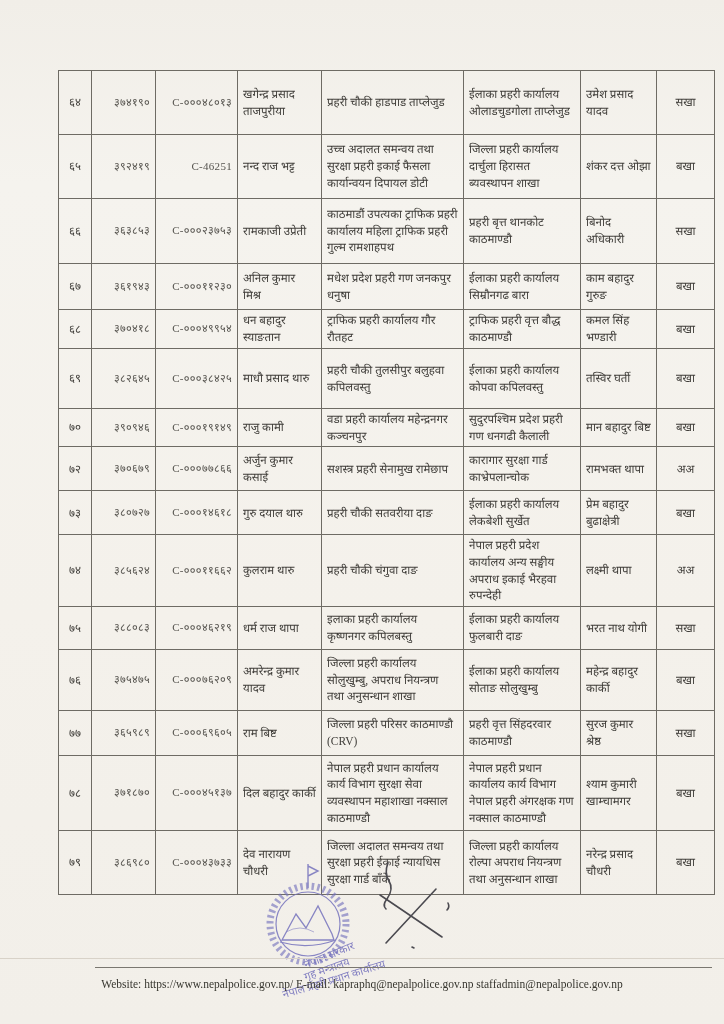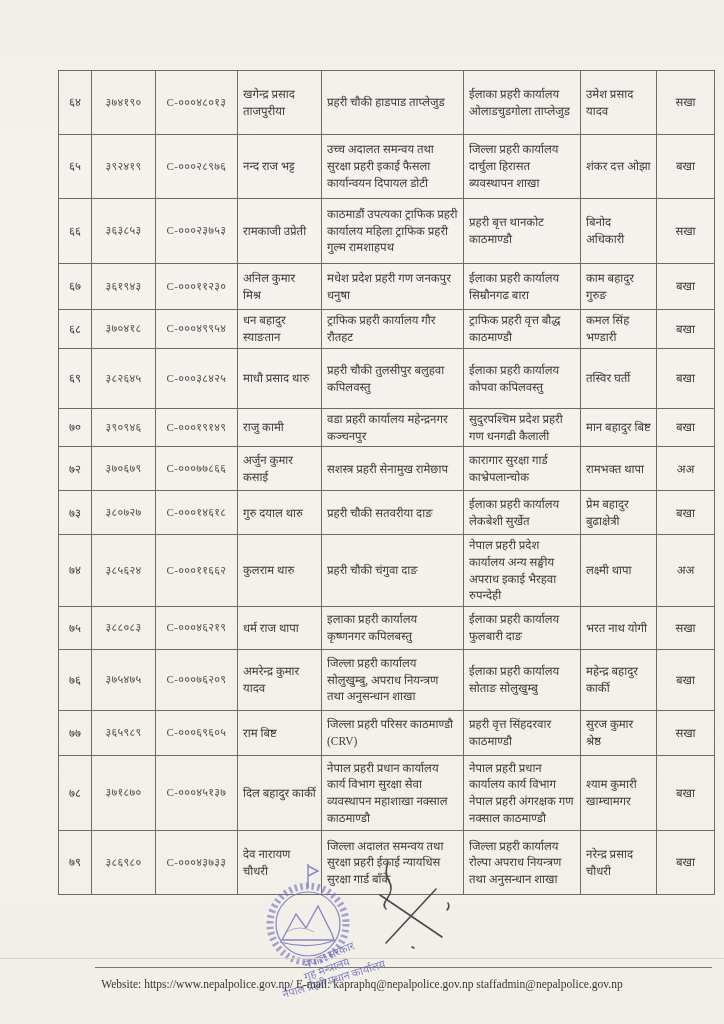--- a/index.html
+++ b/index.html
@@ -24,21 +24,21 @@
     line-height:1.45;
     vertical-align:middle;
     color:#3f3d39;
     word-wrap:break-word;
   }
   table.roster td:nth-child(1),
   table.roster td:nth-child(2),
   table.roster td:nth-child(3),
   table.roster td:nth-child(8){text-align:center;}
   table.roster td:nth-child(2),
-  table.roster td:nth-child(3){color:#55534e;font-size:11px;letter-spacing:0.3px;}
+  table.roster td:nth-child(3){color:#55534e;font-size:11px;letter-spacing:0.3px;text-align:right;}
   .stamp-wrap{position:absolute;left:240px;top:852px;width:230px;height:160px;}
   .sig-wrap{position:absolute;left:360px;top:855px;width:110px;height:100px;}
   .footer-rule-faint{
     position:absolute;left:0;top:958px;width:724px;height:1px;
     background:#d8d2c8;
   }
   .footer-rule{
     position:absolute;left:95px;top:967px;width:617px;height:1px;
     background:#7a7770;
   }
@@ -72,21 +72,21 @@
           <td>C-०००४८०१३</td>
           <td>खगेन्द्र प्रसाद ताजपुरीया</td>
           <td>प्रहरी चौकी हाडपाड ताप्लेजुड</td>
           <td>ईलाका प्रहरी कार्यालय ओलाडचुडगोला ताप्लेजुड</td>
           <td>उमेश प्रसाद यादव</td>
           <td>सखा</td>
         </tr>
         <tr style="height: 64px;">
           <td>६५</td>
           <td>३९२४१९</td>
-          <td>C-०००२८९७६</td>
+          <td>C-46251</td>
           <td>नन्द राज भट्ट</td>
           <td>उच्च अदालत समन्वय तथा सुरक्षा प्रहरी इकाई फैसला कार्यान्वयन दिपायल डोटी</td>
           <td>जिल्ला प्रहरी कार्यालय दार्चुला हिरासत ब्यवस्थापन शाखा</td>
           <td>शंकर दत्त ओझा</td>
           <td>बखा</td>
         </tr>
         <tr style="height: 65px;">
           <td>६६</td>
           <td>३६३८५३</td>
           <td>C-०००२३७५३</td>

